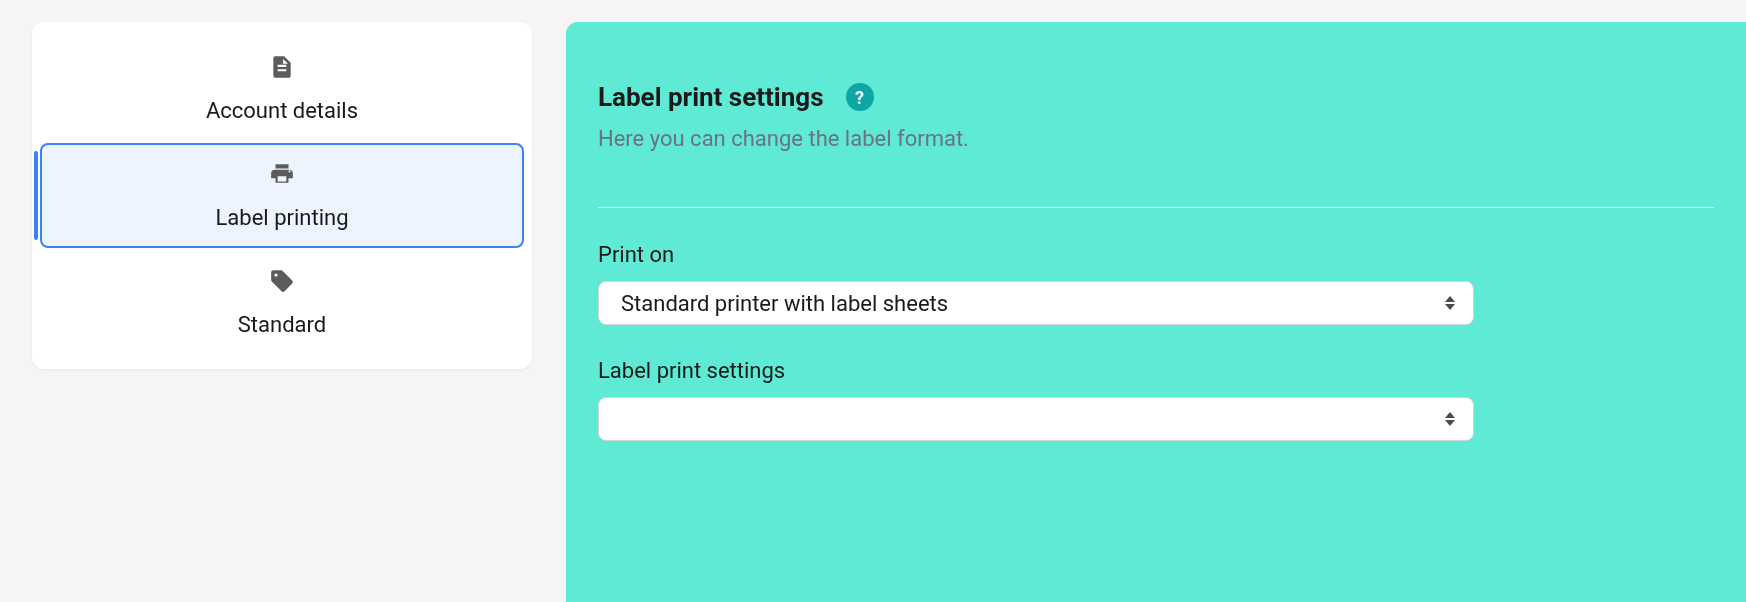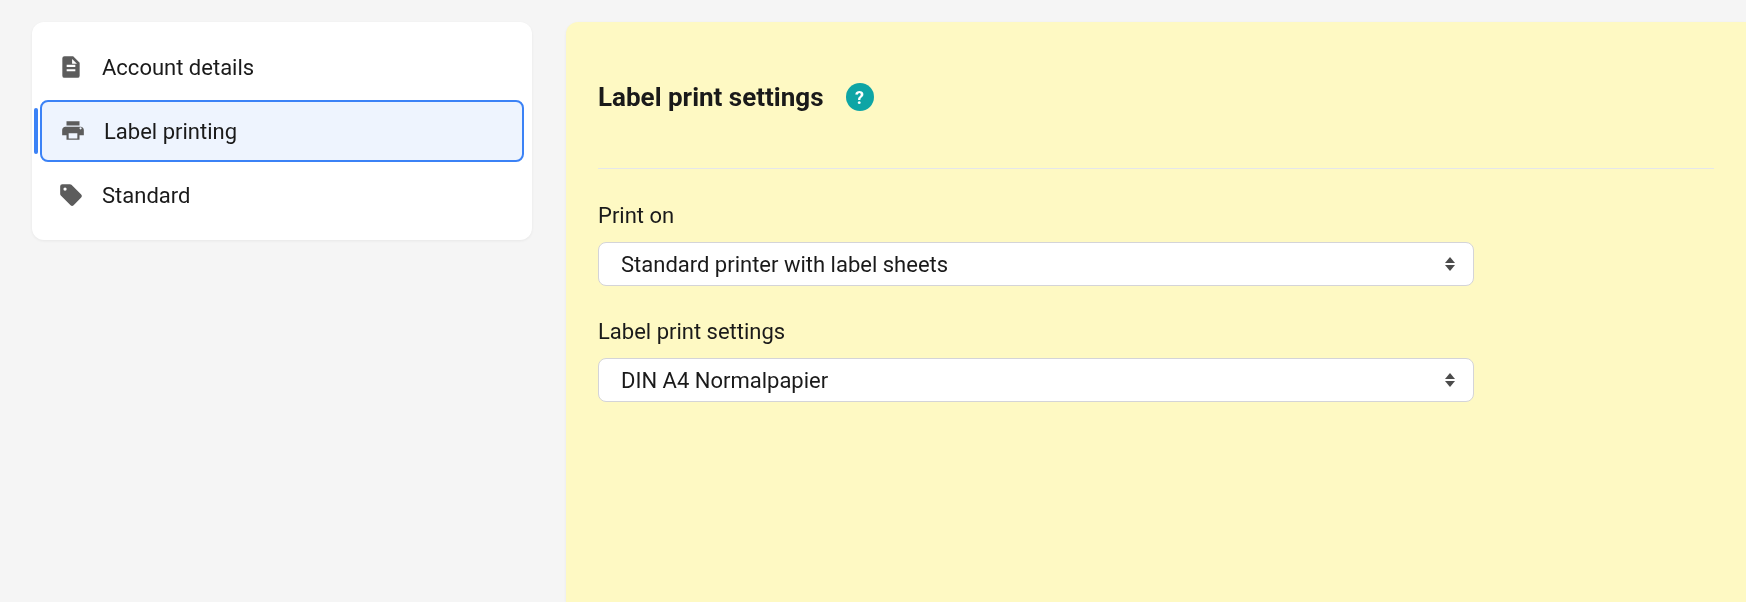--- a/index.html
+++ b/index.html
@@ -27,20 +27,21 @@
     .sidebar-item {
       display: flex;
       align-items: center;
       gap: 18px;
       padding: 16px 18px;
       font-size: 22px;
       color: #1a1a1a;
       cursor: pointer;
       border-radius: 6px;
       margin: 4px 0;
+      flex-direction: column;
     }
     .sidebar-item.active {
       background: #eef4fe;
       border: 2px solid #3b82f6;
       border-radius: 8px;
       position: relative;
     }
     .sidebar-item.active::before {
       content: "";
       position: absolute;
@@ -56,21 +57,21 @@
       width: 26px;
       height: 26px;
       align-items: center;
       justify-content: center;
       color: #5c5c5c;
       flex-shrink: 0;
     }
     .sidebar-item .icon svg { width: 26px; height: 26px; }
 
     .main-panel {
-      background: #fef9c3;
+      background: #5eead4;
       border-radius: 12px 0 0 0;
       box-shadow: 0 1px 3px rgba(0,0,0,0.06);
       flex: 1;
       min-height: 580px;
       padding: 60px 32px 40px 32px;
     }
     .section-header { display: flex; align-items: center; gap: 22px; }
     .section-title { font-size: 26px; font-weight: 700; color: #1a1a1a; }
     .help-icon {
       width: 28px; height: 28px; border-radius: 50%;
@@ -134,38 +135,38 @@
       </span>
       <span>Standard</span>
     </div>
   </nav>
 
   <section class="main-panel">
     <div class="section-header">
       <h2 class="section-title">Label print settings</h2>
       <span class="help-icon">?</span>
     </div>
+    <p class="section-desc">Here you can change the label format.</p>
 
     <hr class="divider">
 
     <div class="field">
       <label class="field-label">Print on</label>
       <div class="select-wrap">
         <span class="select-value">Standard printer with label sheets</span>
         <span class="select-arrows">
           <span class="tri up"></span>
             <span class="tri down"></span>
         </span>
       </div>
     </div>
 
     <div class="field">
       <label class="field-label">Label print settings</label>
       <div class="select-wrap">
-        <span class="select-value">DIN A4 Normalpapier</span>
         <span class="select-arrows">
           <span class="tri up"></span>
             <span class="tri down"></span>
         </span>
       </div>
     </div>
   </section>
 </div>
 
 </body></html>

